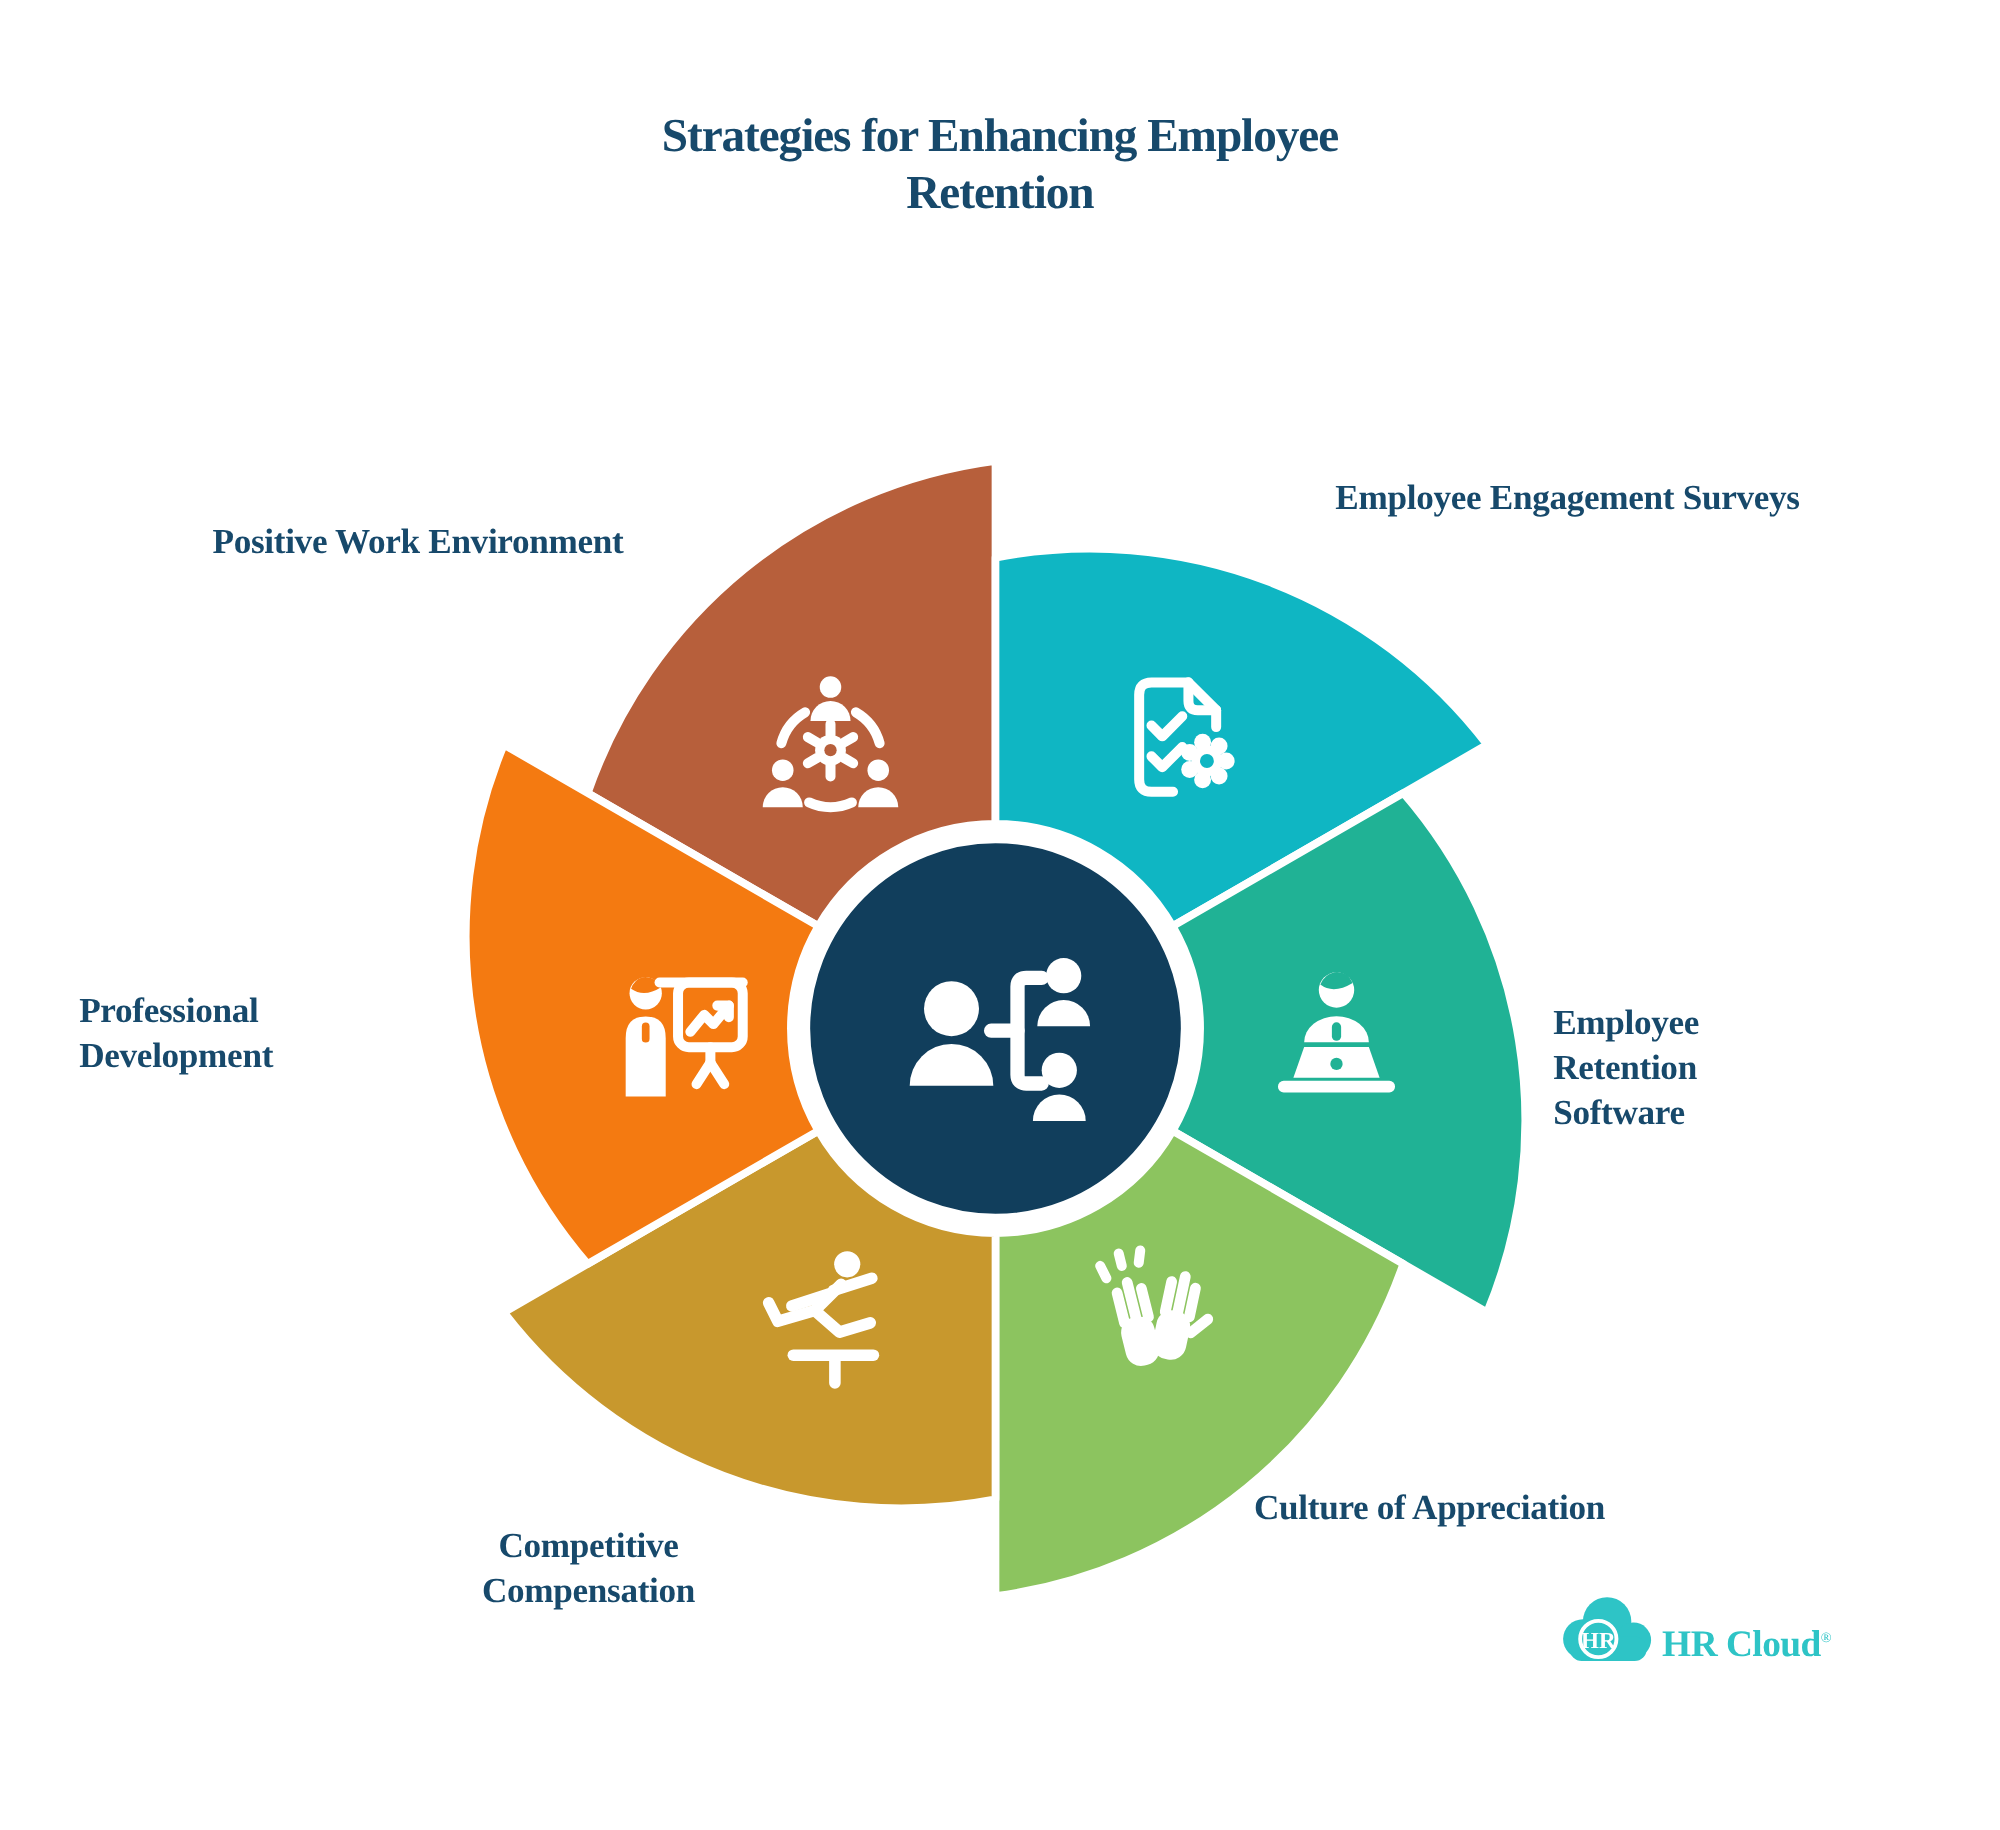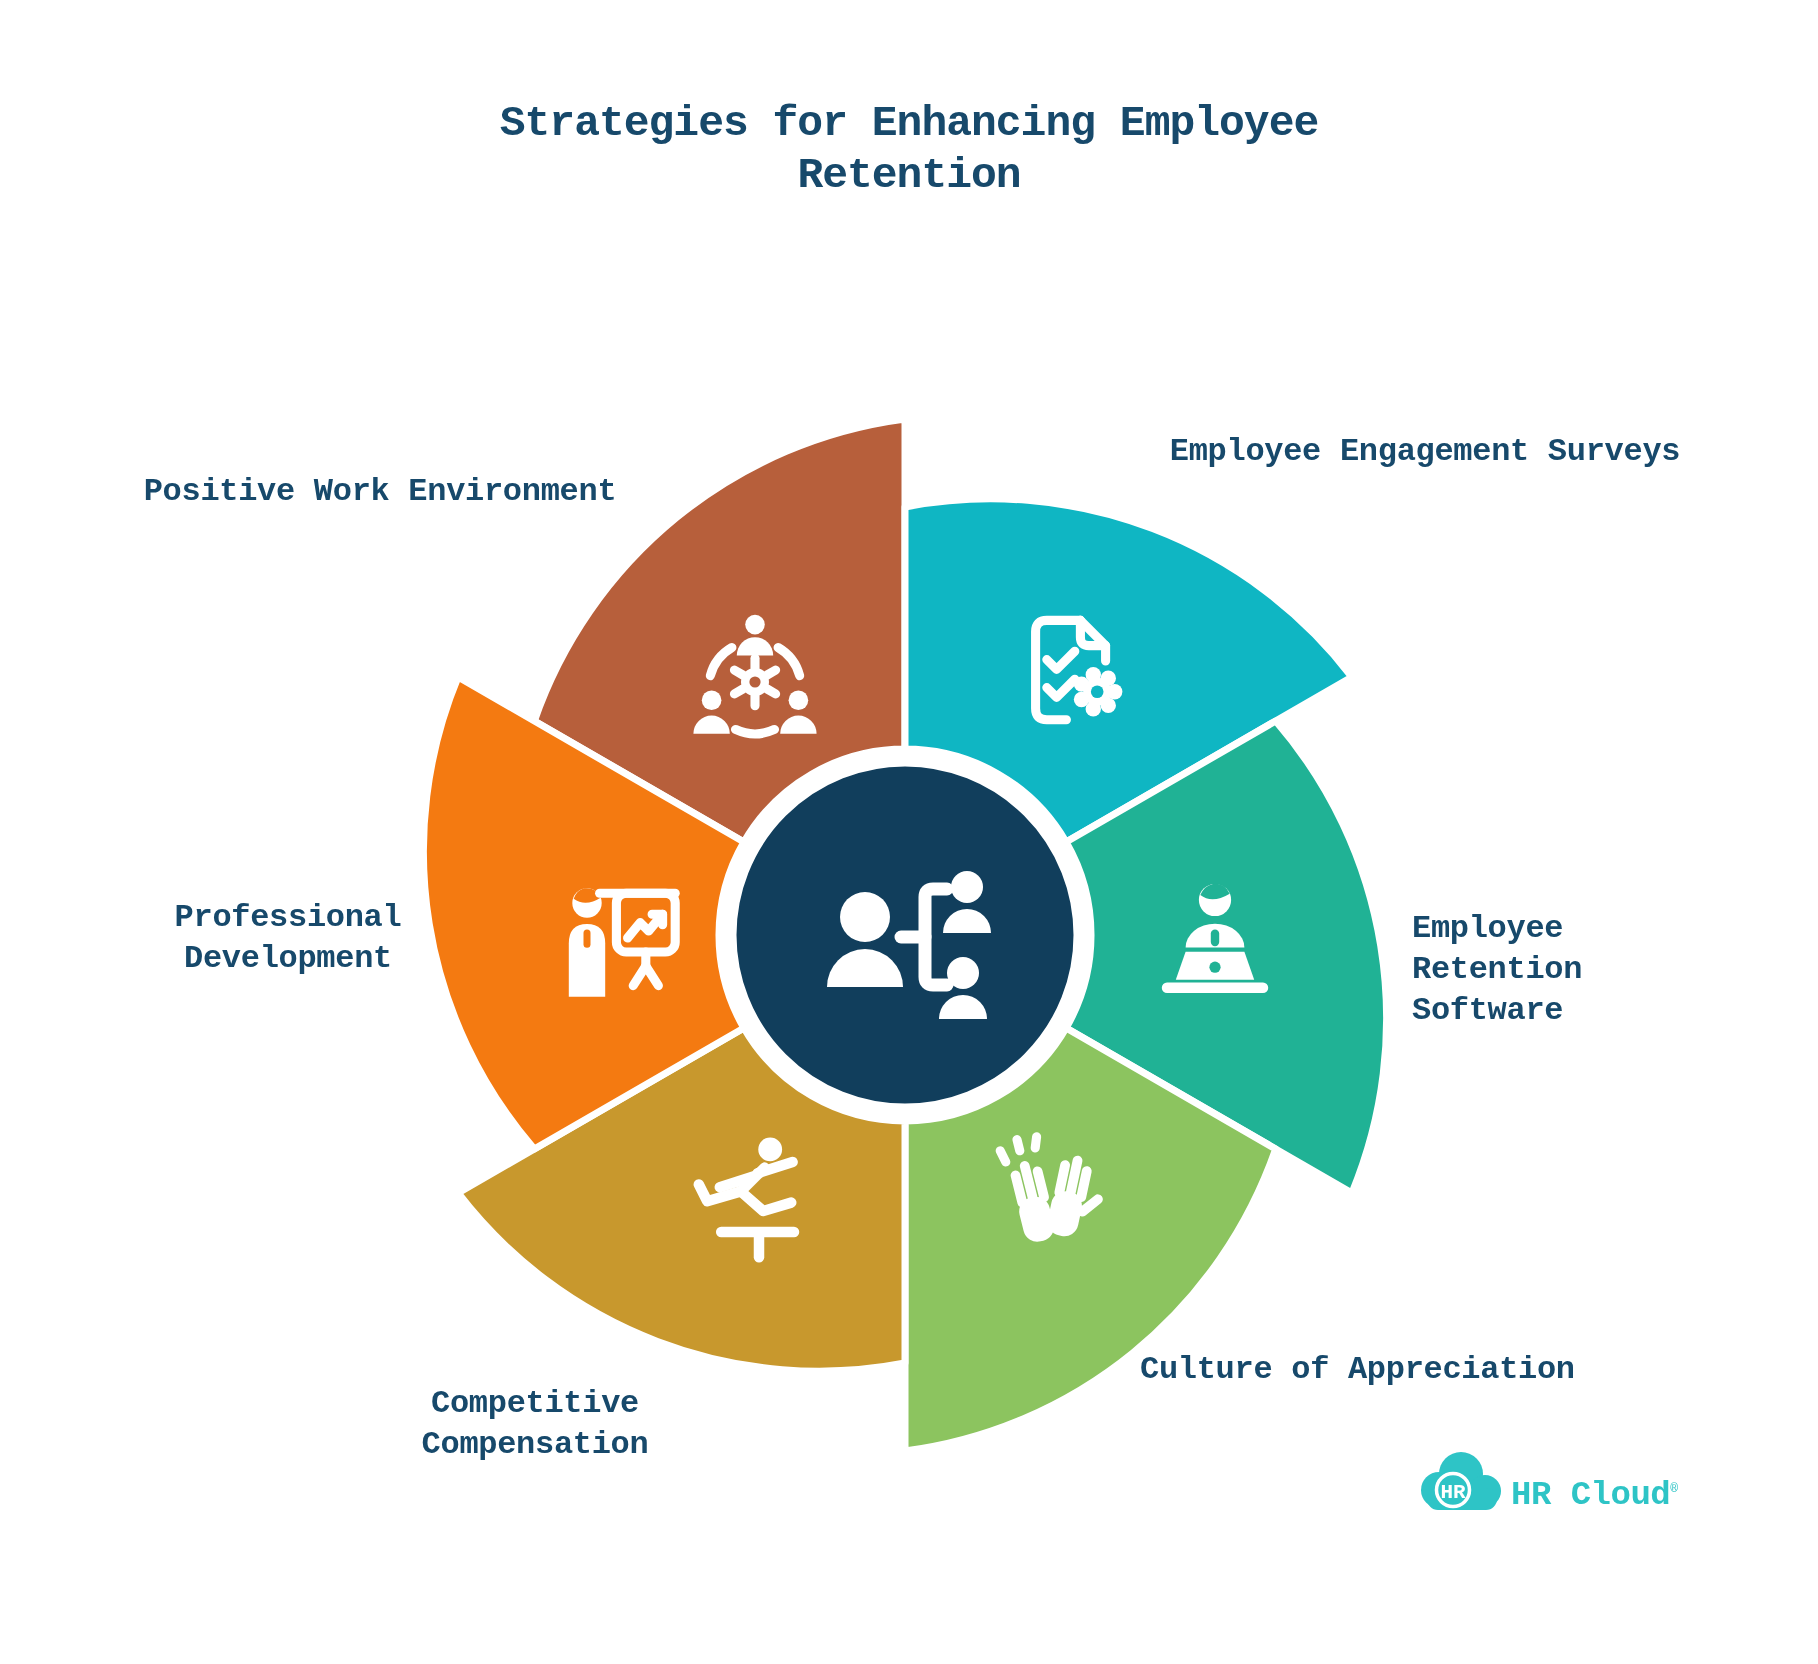--- a/index.html
+++ b/index.html
@@ -1,35 +1,35 @@
 <!DOCTYPE html>
 <html><head>
 <meta charset="utf-8">
 <style>
   html,body{margin:0;padding:0;background:#fff;}
   .canvas{
     position:relative;width:1818px;height:1664px;background:#fff;overflow:hidden;
-    font-family:Liberation Mono, monospace;
+    font-family:Liberation Serif, serif;
   }
   .title{
     position:absolute;left:0;right:0;top:98px;text-align:center;
     font-size:43px;font-weight:700;letter-spacing:-1px;line-height:1.22;
     color:#17496b;white-space:pre-line;
   }
   #wheel-svg{position:absolute;left:0;top:0;}
   .lbl{
     position:absolute;font-size:32px;font-weight:700;letter-spacing:-0.3px;
     line-height:1.28;color:#17496b;white-space:pre-line;
   }
   #lbl-positive{left:130px;top:452px;width:500px;text-align:center;margin-top:20px;}
   #lbl-surveys{left:1145px;top:432px;width:560px;text-align:center;}
   #lbl-software{left:1412px;top:909px;text-align:left;}
   #lbl-culture{left:1140px;top:1350px;text-align:center;}
   #lbl-compensation{left:335px;top:1384px;width:400px;text-align:center;}
-  #lbl-professional{left:88px;top:898px;width:400px;text-align:center;}
+  #lbl-professional{left:72px;top:898px;width:400px;text-align:left;}
   .seg-icon{position:absolute;width:140px;height:140px;}
   .seg-icon svg,.center-icon svg{width:100%;height:100%;display:block;}
   #icon-0{left:685px;top:605px;}
   #icon-1{left:1002px;top:605px;}
   #icon-2{left:1145px;top:865px;}
   #icon-3{left:982px;top:1127px;}
   #icon-4{left:682px;top:1127px;}
   #icon-5{left:552px;top:868px;}
   .center-icon{position:absolute;left:805px;top:835px;width:200px;height:200px;}
   .logo{

